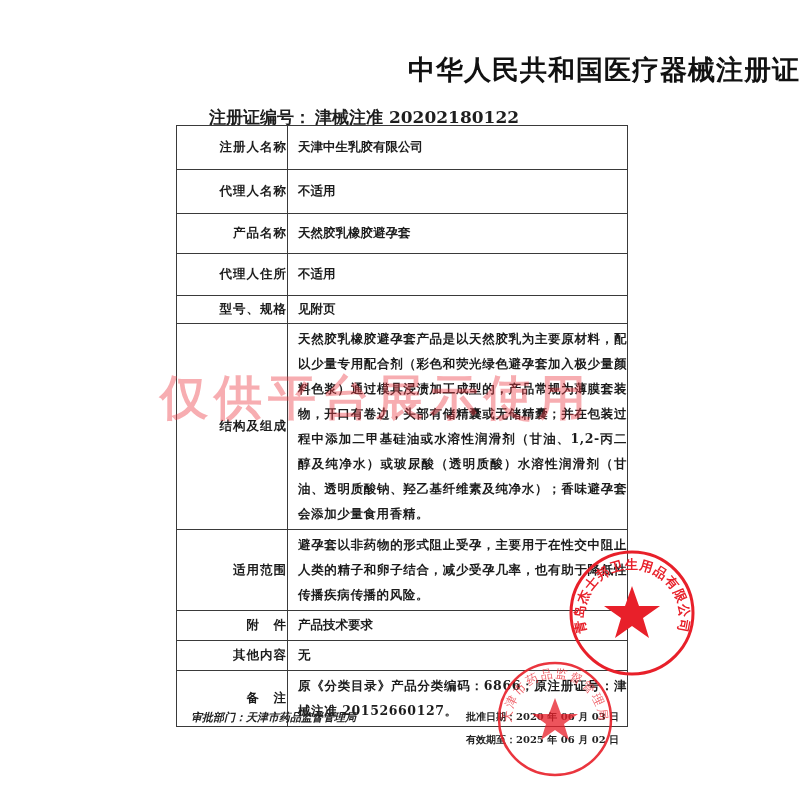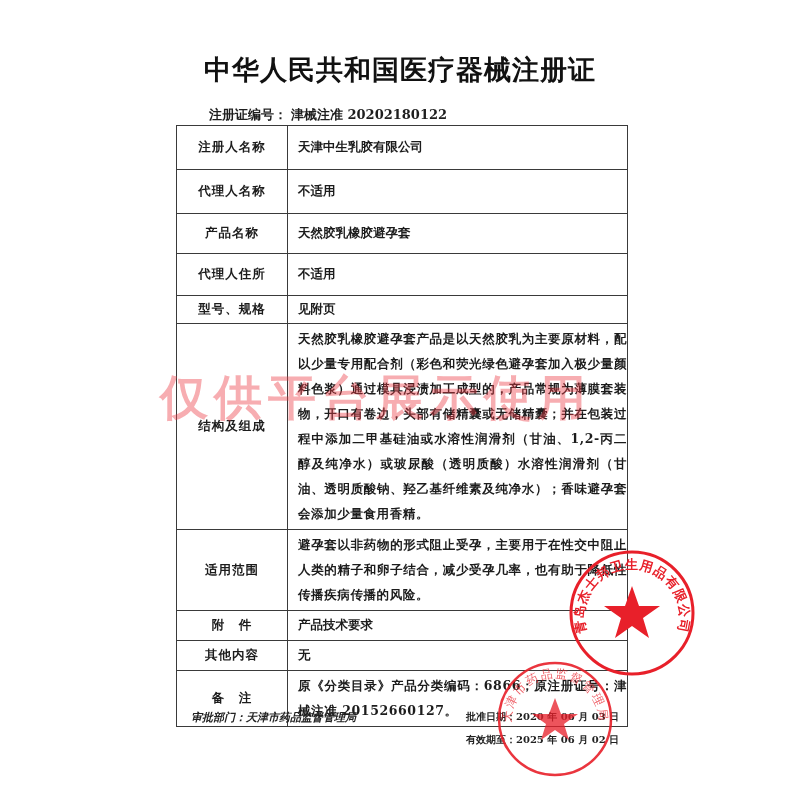--- a/index.html
+++ b/index.html
@@ -13,31 +13,31 @@
       position: relative;
       overflow: hidden;
       font-family: "DejaVu Serif", "Liberation Serif", serif;
       color: #1a1a1a;
     }
     .title {
       position: absolute;
       top: 52px;
       left: 0;
       width: 800px;
-      text-align: center;
+      text-align: right;
       font-size: 27px;
       font-weight: bold;
       letter-spacing: 1px;
       color: #111;
     }
     .reg-no {
       position: absolute;
       top: 106px;
       left: 209px;
-      font-size: 13px;
+      font-size: 17px;
       font-weight: bold;
       color: #1e1e1e;
       white-space: nowrap;
     }
     .reg-no .value { margin-left: 4px; }
     table.cert {
       position: absolute;
       top: 125px;
       left: 176px;
       width: 452px;
@@ -46,21 +46,21 @@
       font-weight: bold;
       color: #1c1c1c;
     }
     table.cert td {
       border: 1.6px solid #3a3a3a;
       vertical-align: middle;
       padding: 0;
     }
     table.cert td.label {
       width: 110px;
-      text-align: center;
+      text-align: right;
       letter-spacing: 1px;
     }
     table.cert td.value {
       padding-left: 10px;
     }
     table.cert td.multi {
       line-height: 25px;
       padding-top: 2px;
       padding-bottom: 3px;
       text-align: justify;

